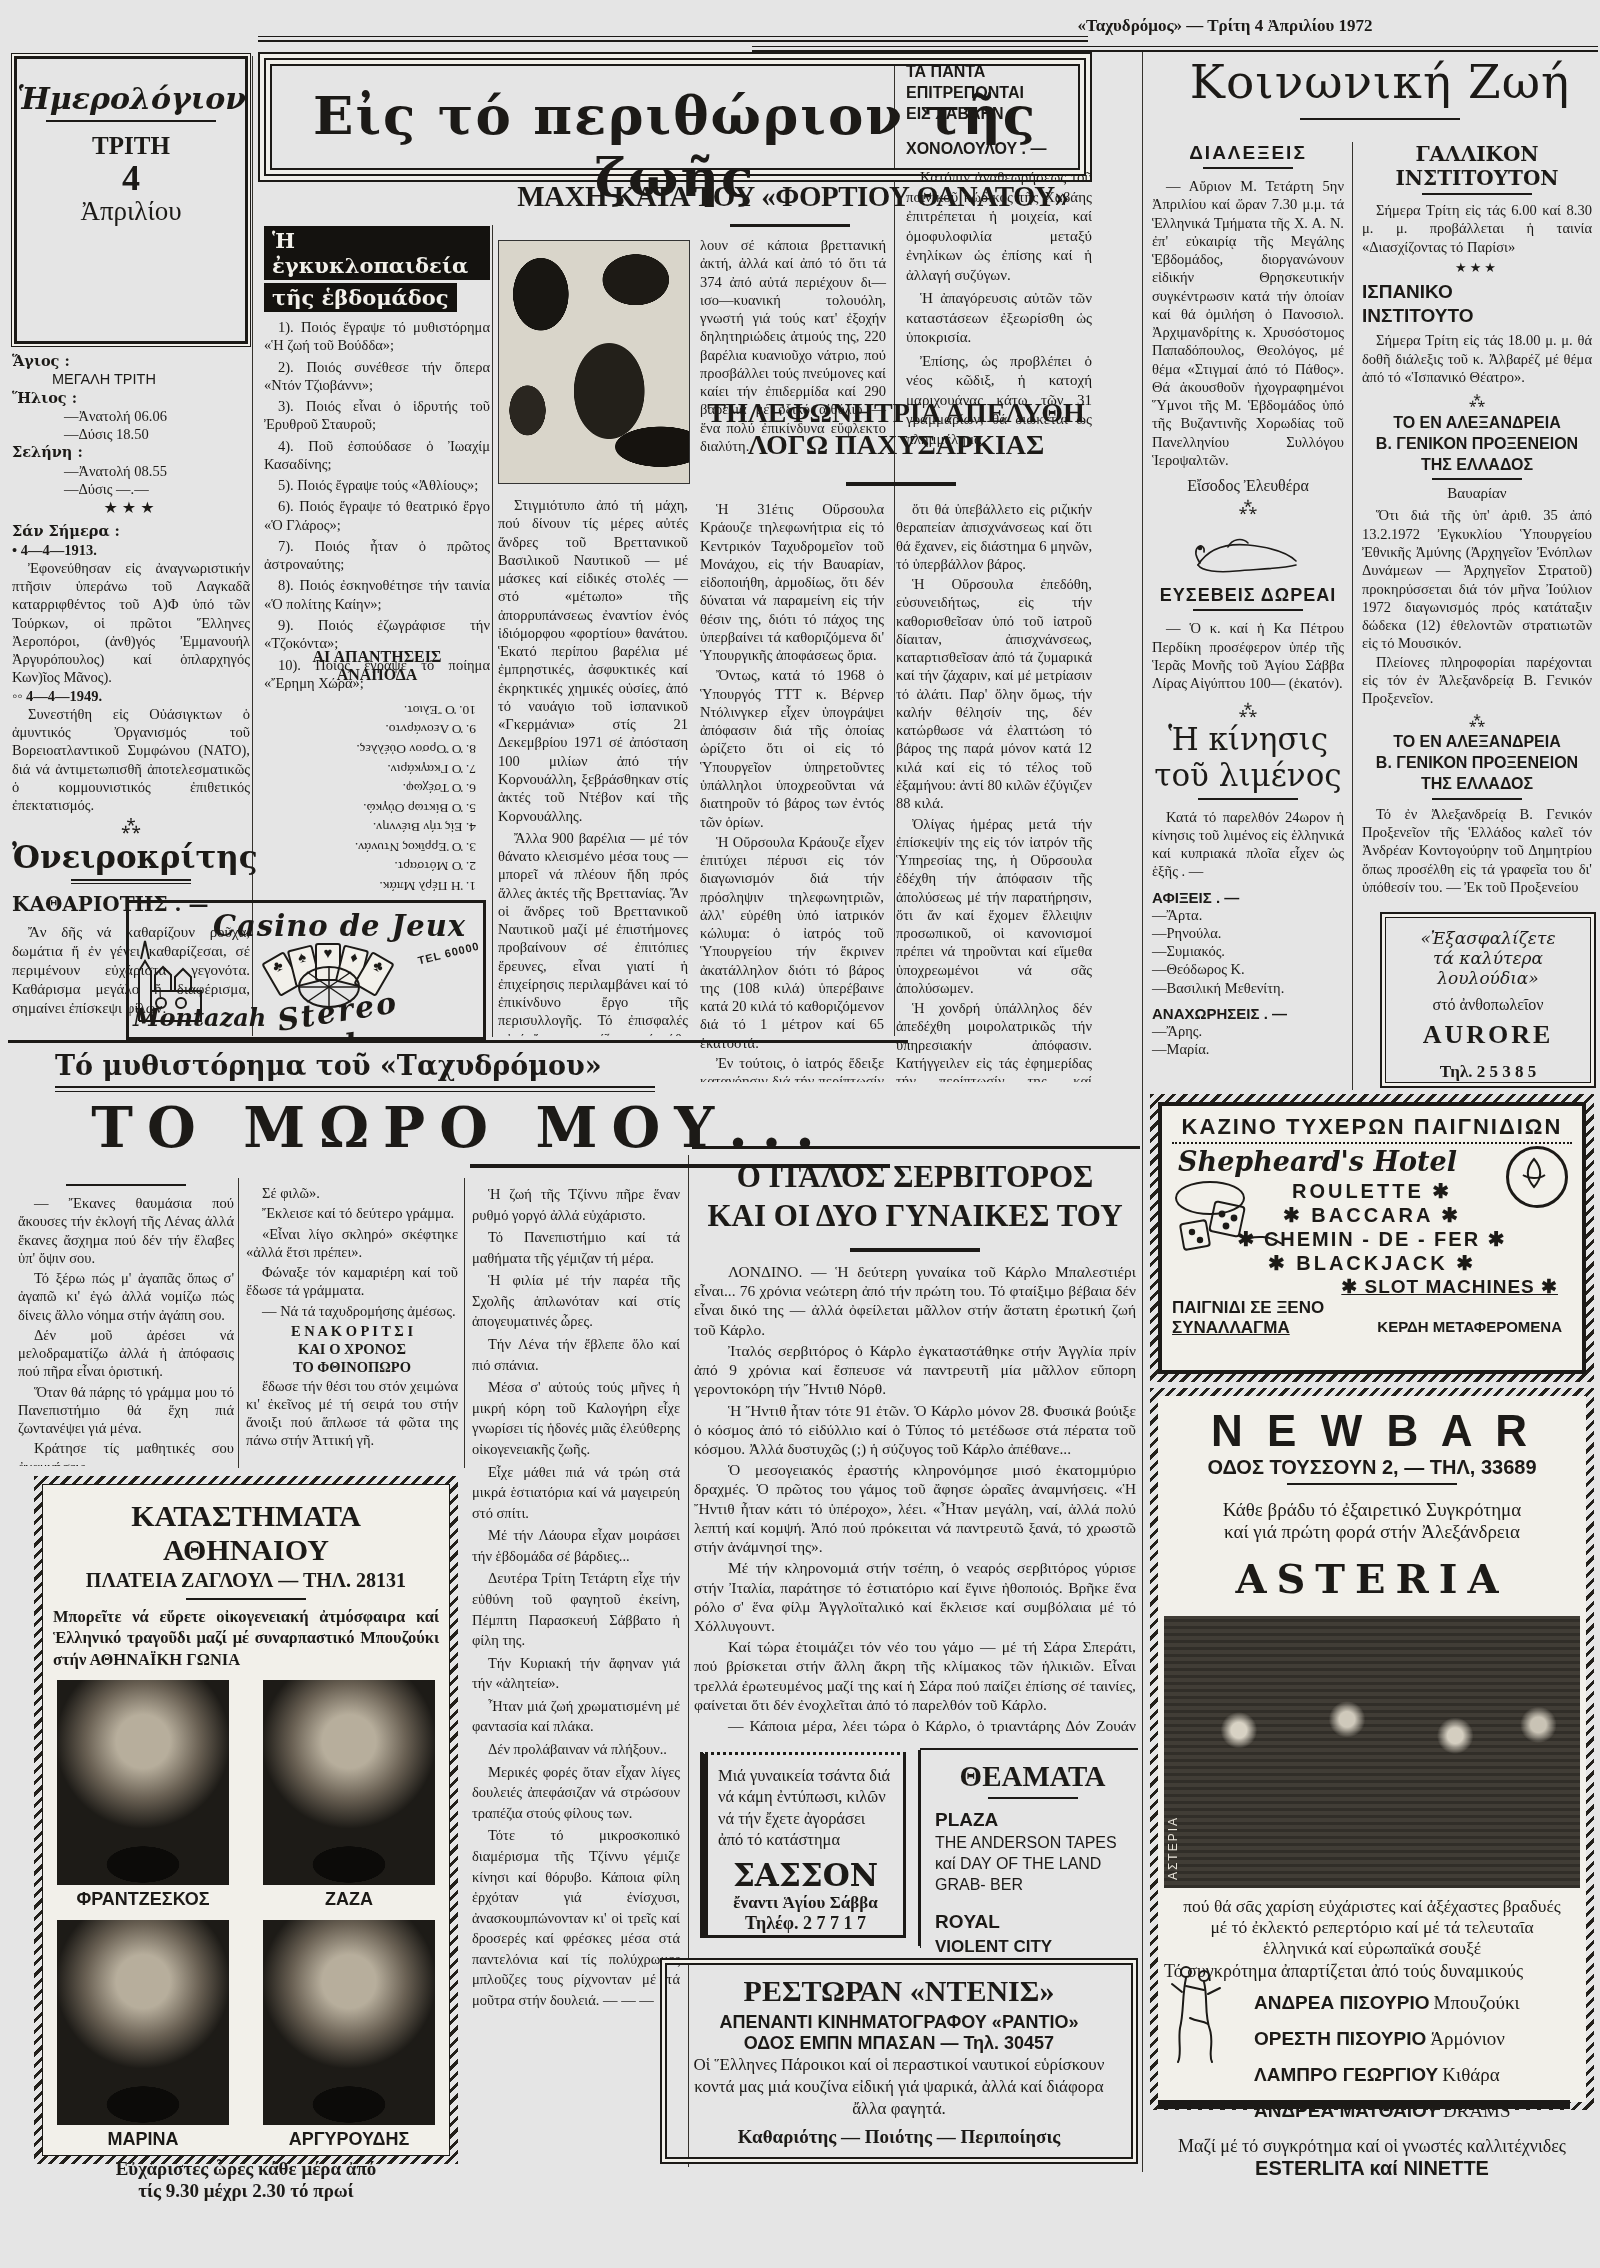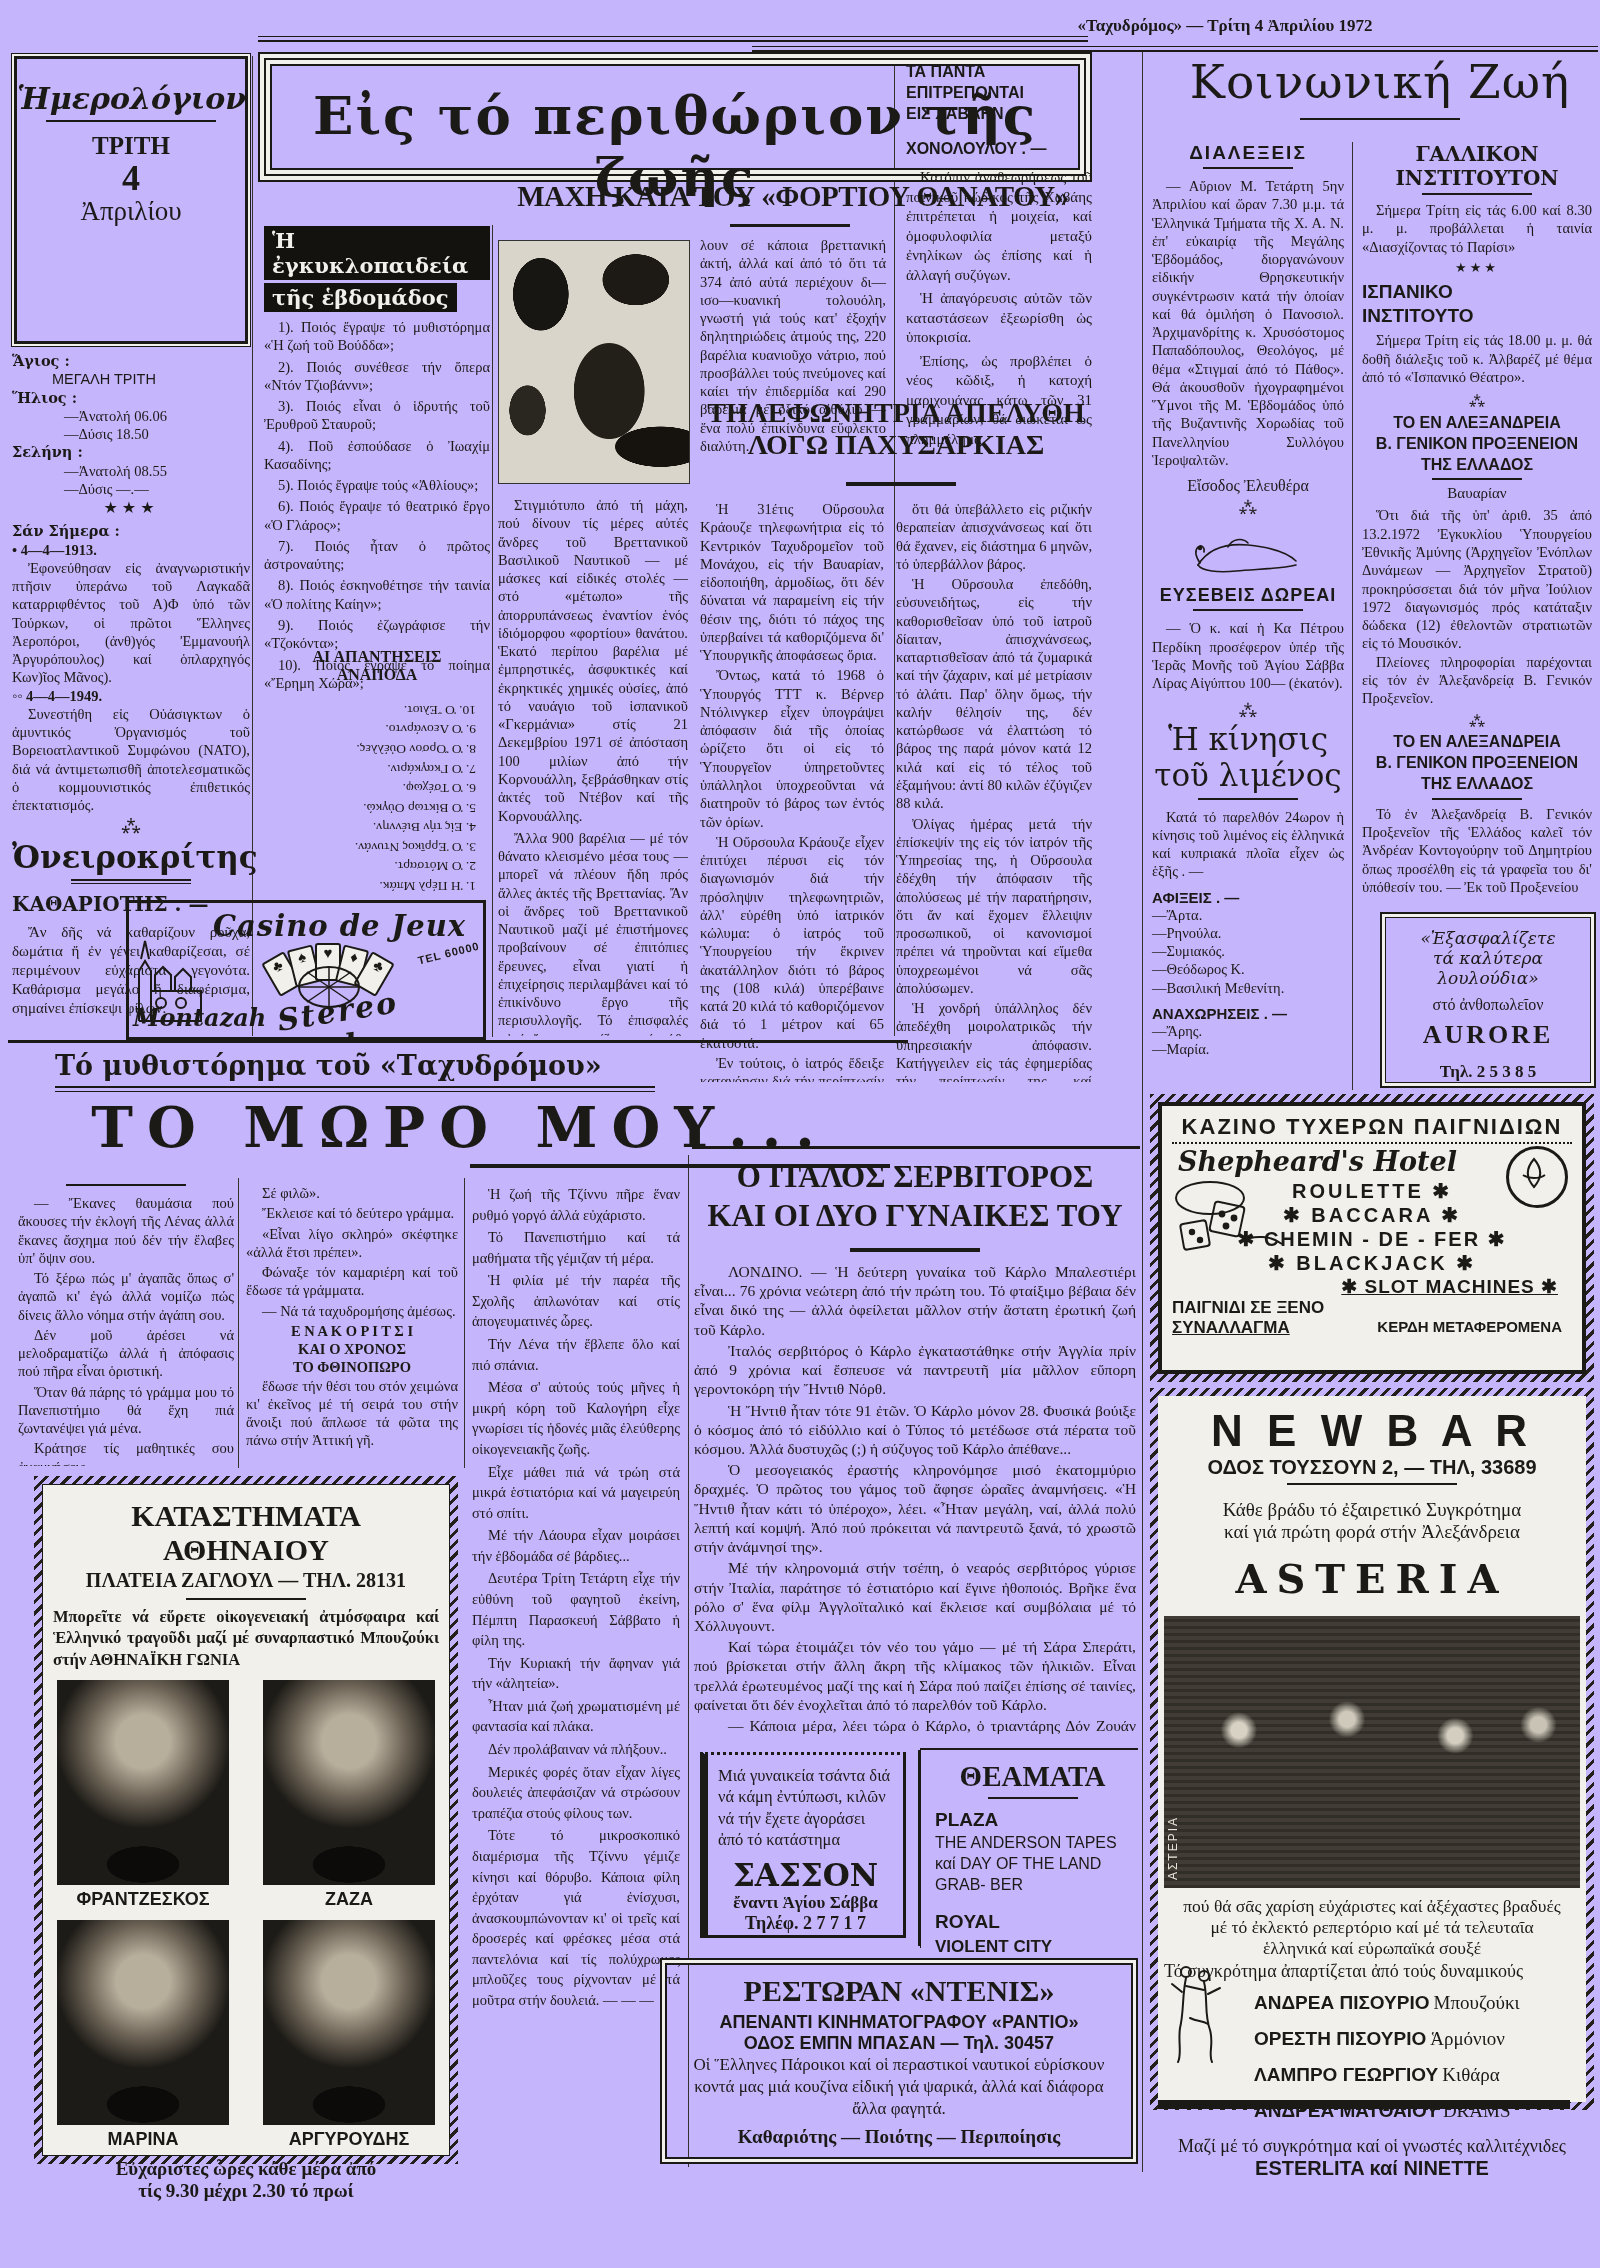--- a/index.html
+++ b/index.html
@@ -1,16 +1,16 @@
 <!DOCTYPE html>
 <html lang="el"><head>
 <meta charset="utf-8">
 <style>
   html,body{margin:0;padding:0;background:#c9c6bf;}
-  #page{position:relative;width:1600px;height:2268px;background:#c4b5fd;color:#1c1a17;
+  #page{position:relative;width:1600px;height:2268px;background:#e5e5e5;color:#1c1a17;
         font-family:"Liberation Serif",serif;overflow:hidden;margin:0 auto;}
   .abs{position:absolute;}
   .ser{font-family:"Liberation Serif",serif;}
   .dser{font-family:"DejaVu Serif",serif;}
   .sans{font-family:"Liberation Sans",sans-serif;}
   .b{font-weight:bold;}
   .i{font-style:italic;}
   .ctr{text-align:center;}
   .just{text-align:justify;text-justify:inter-word;}
   .sm{font-size:14.5px;line-height:1.26;}

